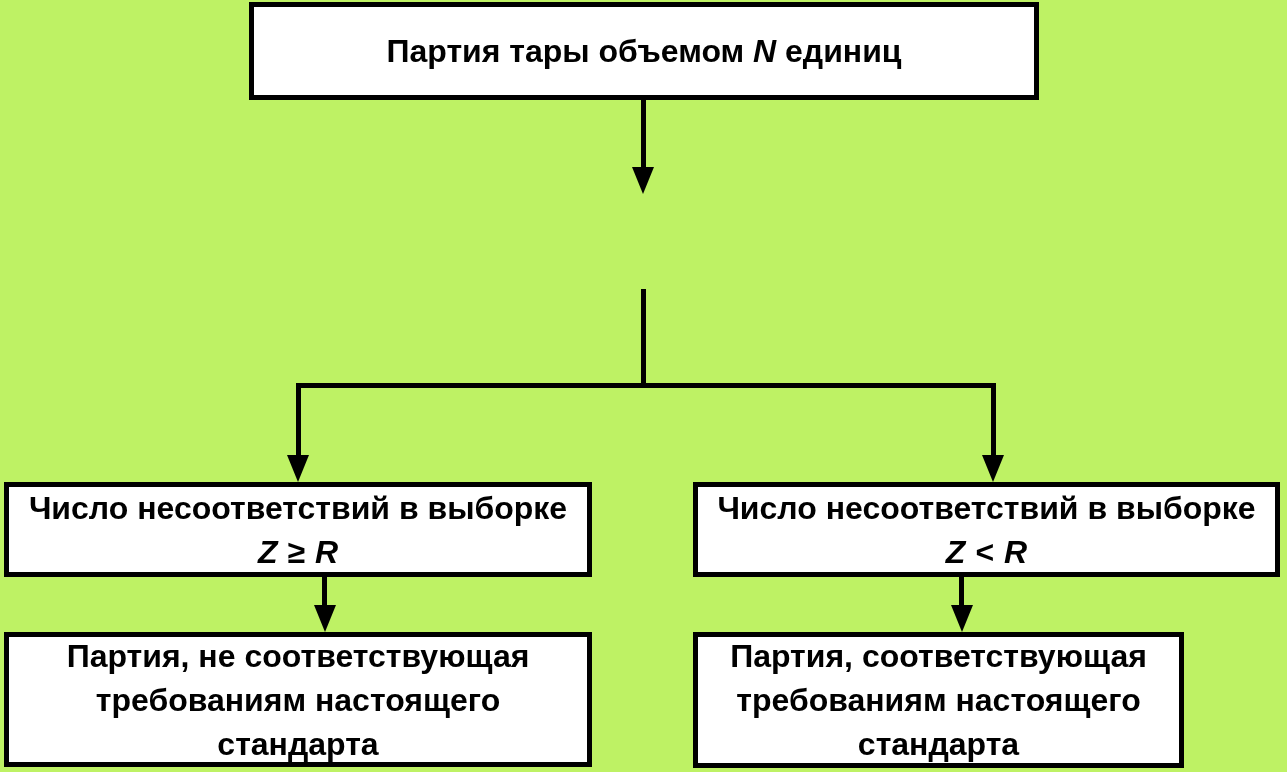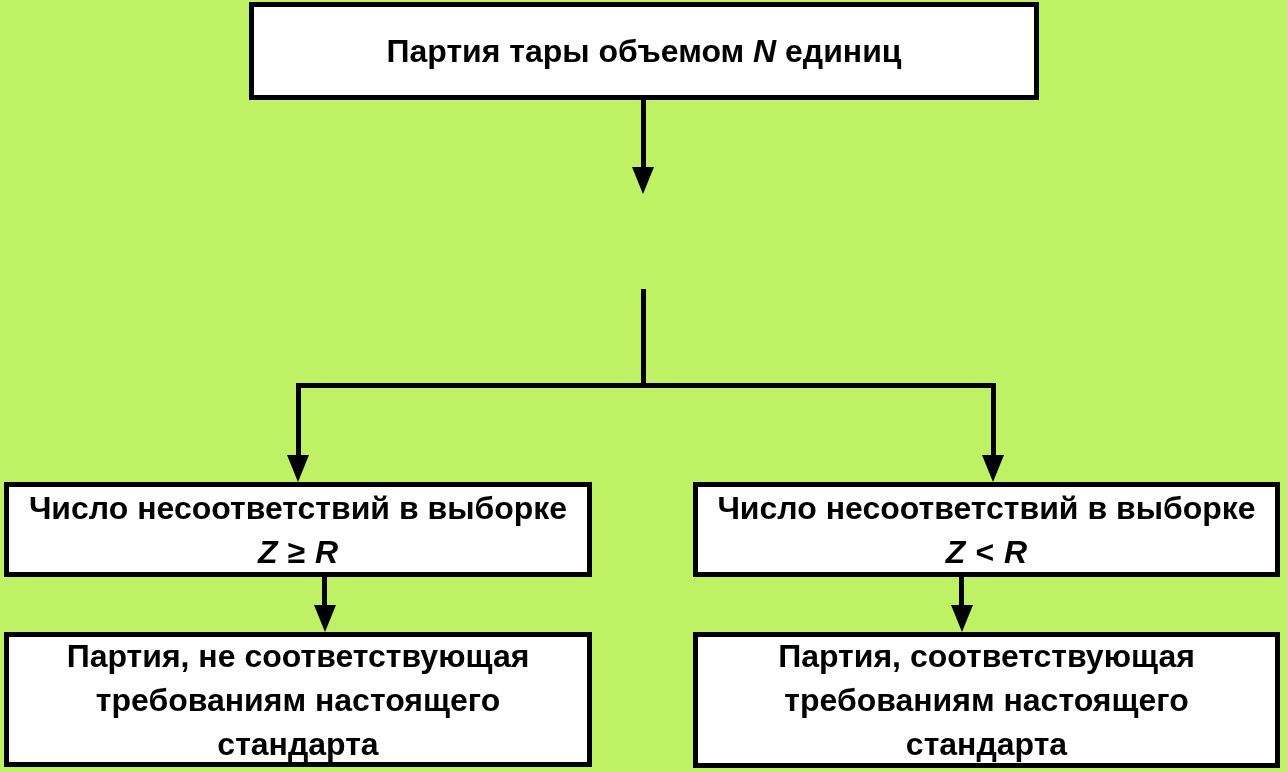--- a/index.html
+++ b/index.html
@@ -32,21 +32,21 @@
   .node .row { white-space: pre; }
   .var { font-style: italic; }
   .op { font-style: normal; margin: 0 8px; }
   .formula .var { margin: 0 2px; }
 
   .n-batch        { left: 249px; top: 2px;   width: 790px; height: 98px;  }
   .n-sample       { left: 249px; top: 194px; width: 790px; height: 95px;  }
   .n-cond-left    { left: 4px;   top: 482px; width: 588px; height: 95px;  }
   .n-cond-right   { left: 693px; top: 482px; width: 587px; height: 95px;  }
   .n-result-left  { left: 4px;   top: 632px; width: 588px; height: 135px; }
-  .n-result-right { left: 693px; top: 632px; width: 587px; height: 136px; }
+  .n-result-right { left: 693px; top: 632px; width: 491px; height: 136px; }
 
   .vline { position: absolute; width: 5px; background: #000000; }
   .hline { position: absolute; height: 5px; background: #000000; }
   .arrowhead {
     position: absolute;
     width: 0; height: 0;
     border-left: 11px solid transparent;
     border-right: 11px solid transparent;
     border-top: 27px solid #000000;
   }

